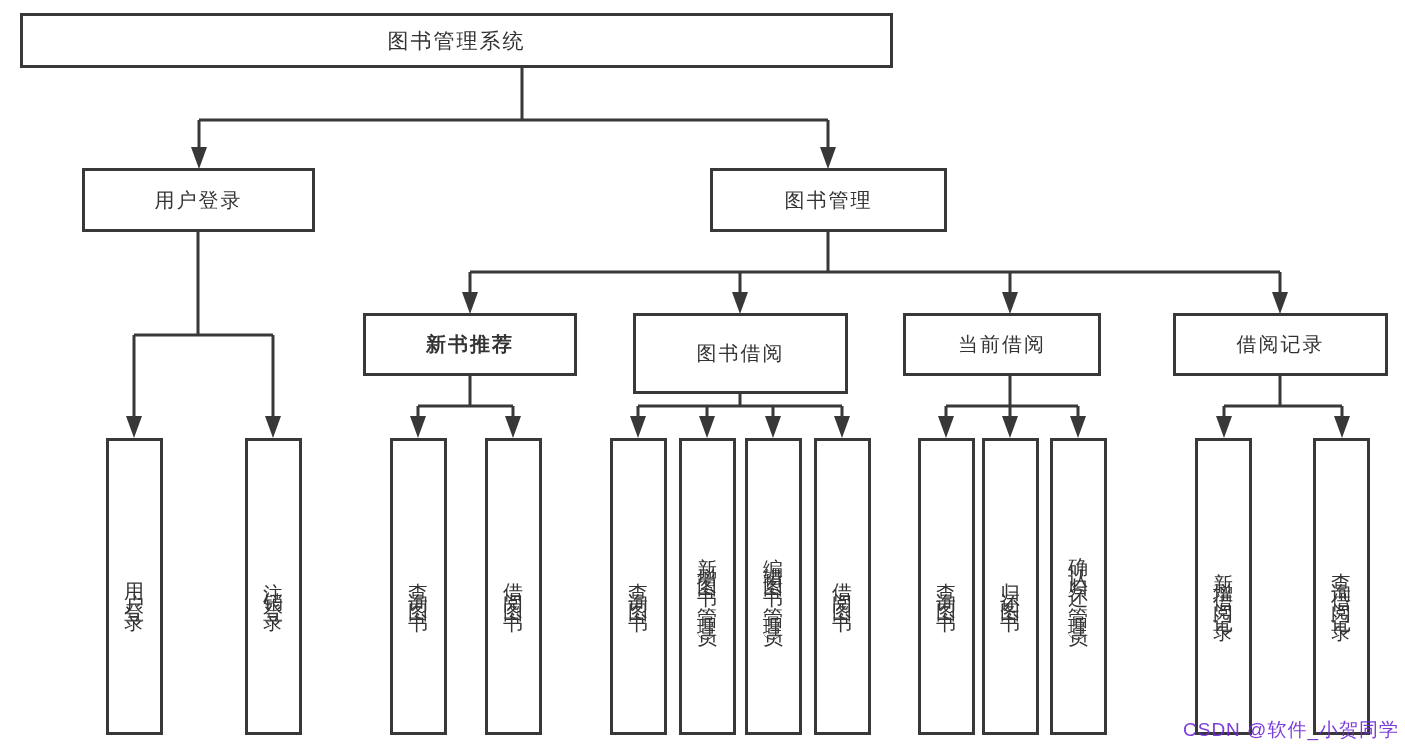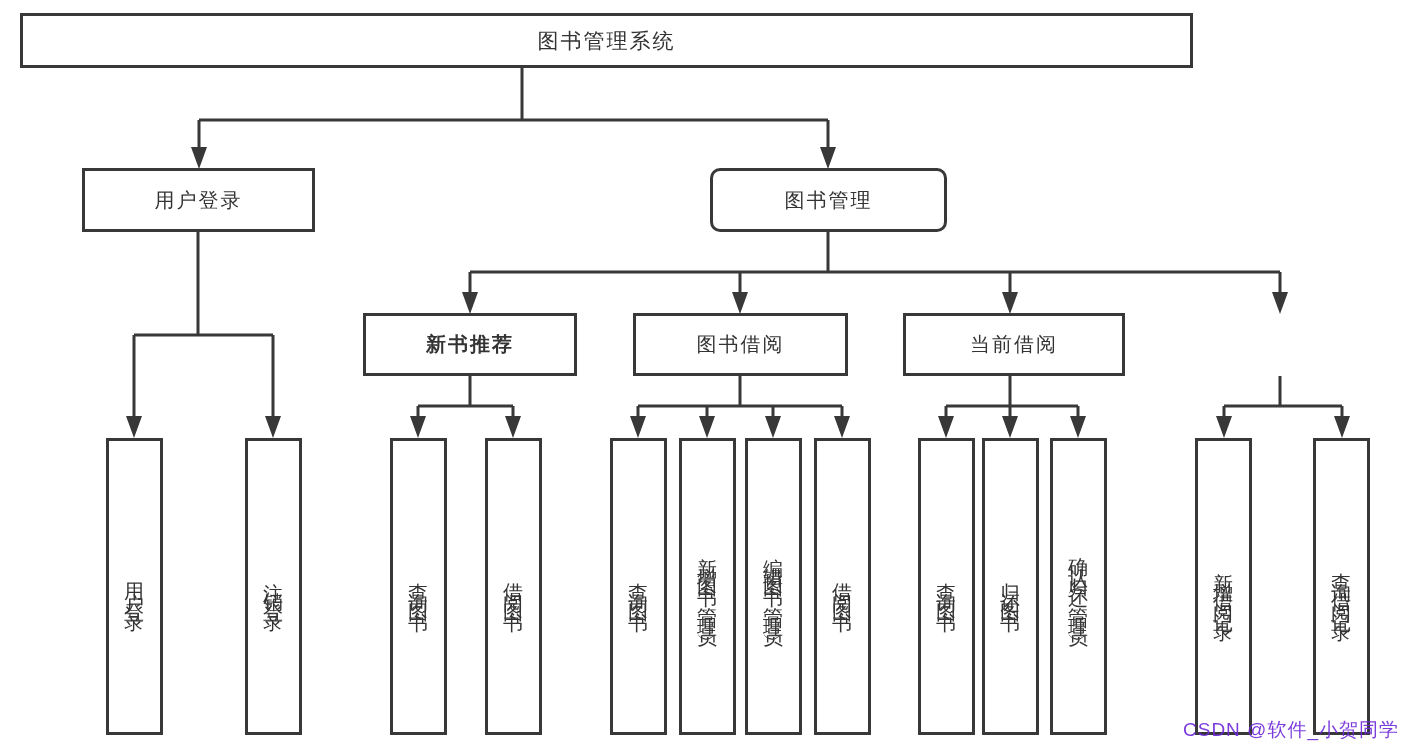--- a/index.html
+++ b/index.html
@@ -104,39 +104,42 @@
       <polygon points="1002,416 1018,416 1010,438"></polygon>
       <polygon points="1070,416 1086,416 1078,438"></polygon>
     </g>
     <g>
       <path d="M1280,376 V406 M1224,406 H1342 M1224,406 V420 M1342,406 V420"></path>
       <polygon points="1216,416 1232,416 1224,438"></polygon>
       <polygon points="1334,416 1350,416 1342,438"></polygon>
     </g>
   </svg>
 
-  <div class="box" style="left:20px; top:13px; width:1173px; height:55px;">
+  <div class="box" style="left:20px; top:13px; width:873px; height:55px;">
     <span class="h-label root-label">图书管理系统</span>
   </div>
 
   <div class="box" style="left:82px; top:168px; width:233px; height:64px;">
     <span class="h-label">用户登录</span>
   </div>
-  <div class="box" style="left:710px; top:168px; width:237px; height:64px;border-radius:10px;">
+  <div class="box" style="left:710px; top:168px; width:237px; height:64px;">
     <span class="h-label">图书管理</span>
   </div>
 
   <div class="box" style="left:363px; top:313px; width:214px; height:63px;font-weight:bold;">
     <span class="h-label">新书推荐</span>
   </div>
-  <div class="box" style="left:633px; top:313px; width:215px; height:63px;">
+  <div class="box" style="left:633px; top:313px; width:215px; height:81px;">
     <span class="h-label">图书借阅</span>
   </div>
-  <div class="box" style="left:903px; top:313px; width:222px; height:63px;">
+  <div class="box" style="left:903px; top:313px; width:198px; height:63px;">
     <span class="h-label">当前借阅</span>
+  </div>
+  <div class="box" style="left:1173px; top:313px; width:215px; height:63px;">
+    <span class="h-label">借阅记录</span>
   </div>
 
   <div class="box leaf" style="left:106px;">
     <span class="v-label">用户登录</span>
   </div>
   <div class="box leaf" style="left:245px;">
     <span class="v-label">注销登录</span>
   </div>
   <div class="box leaf" style="left:390px;">
     <span class="v-label">查询图书</span>

